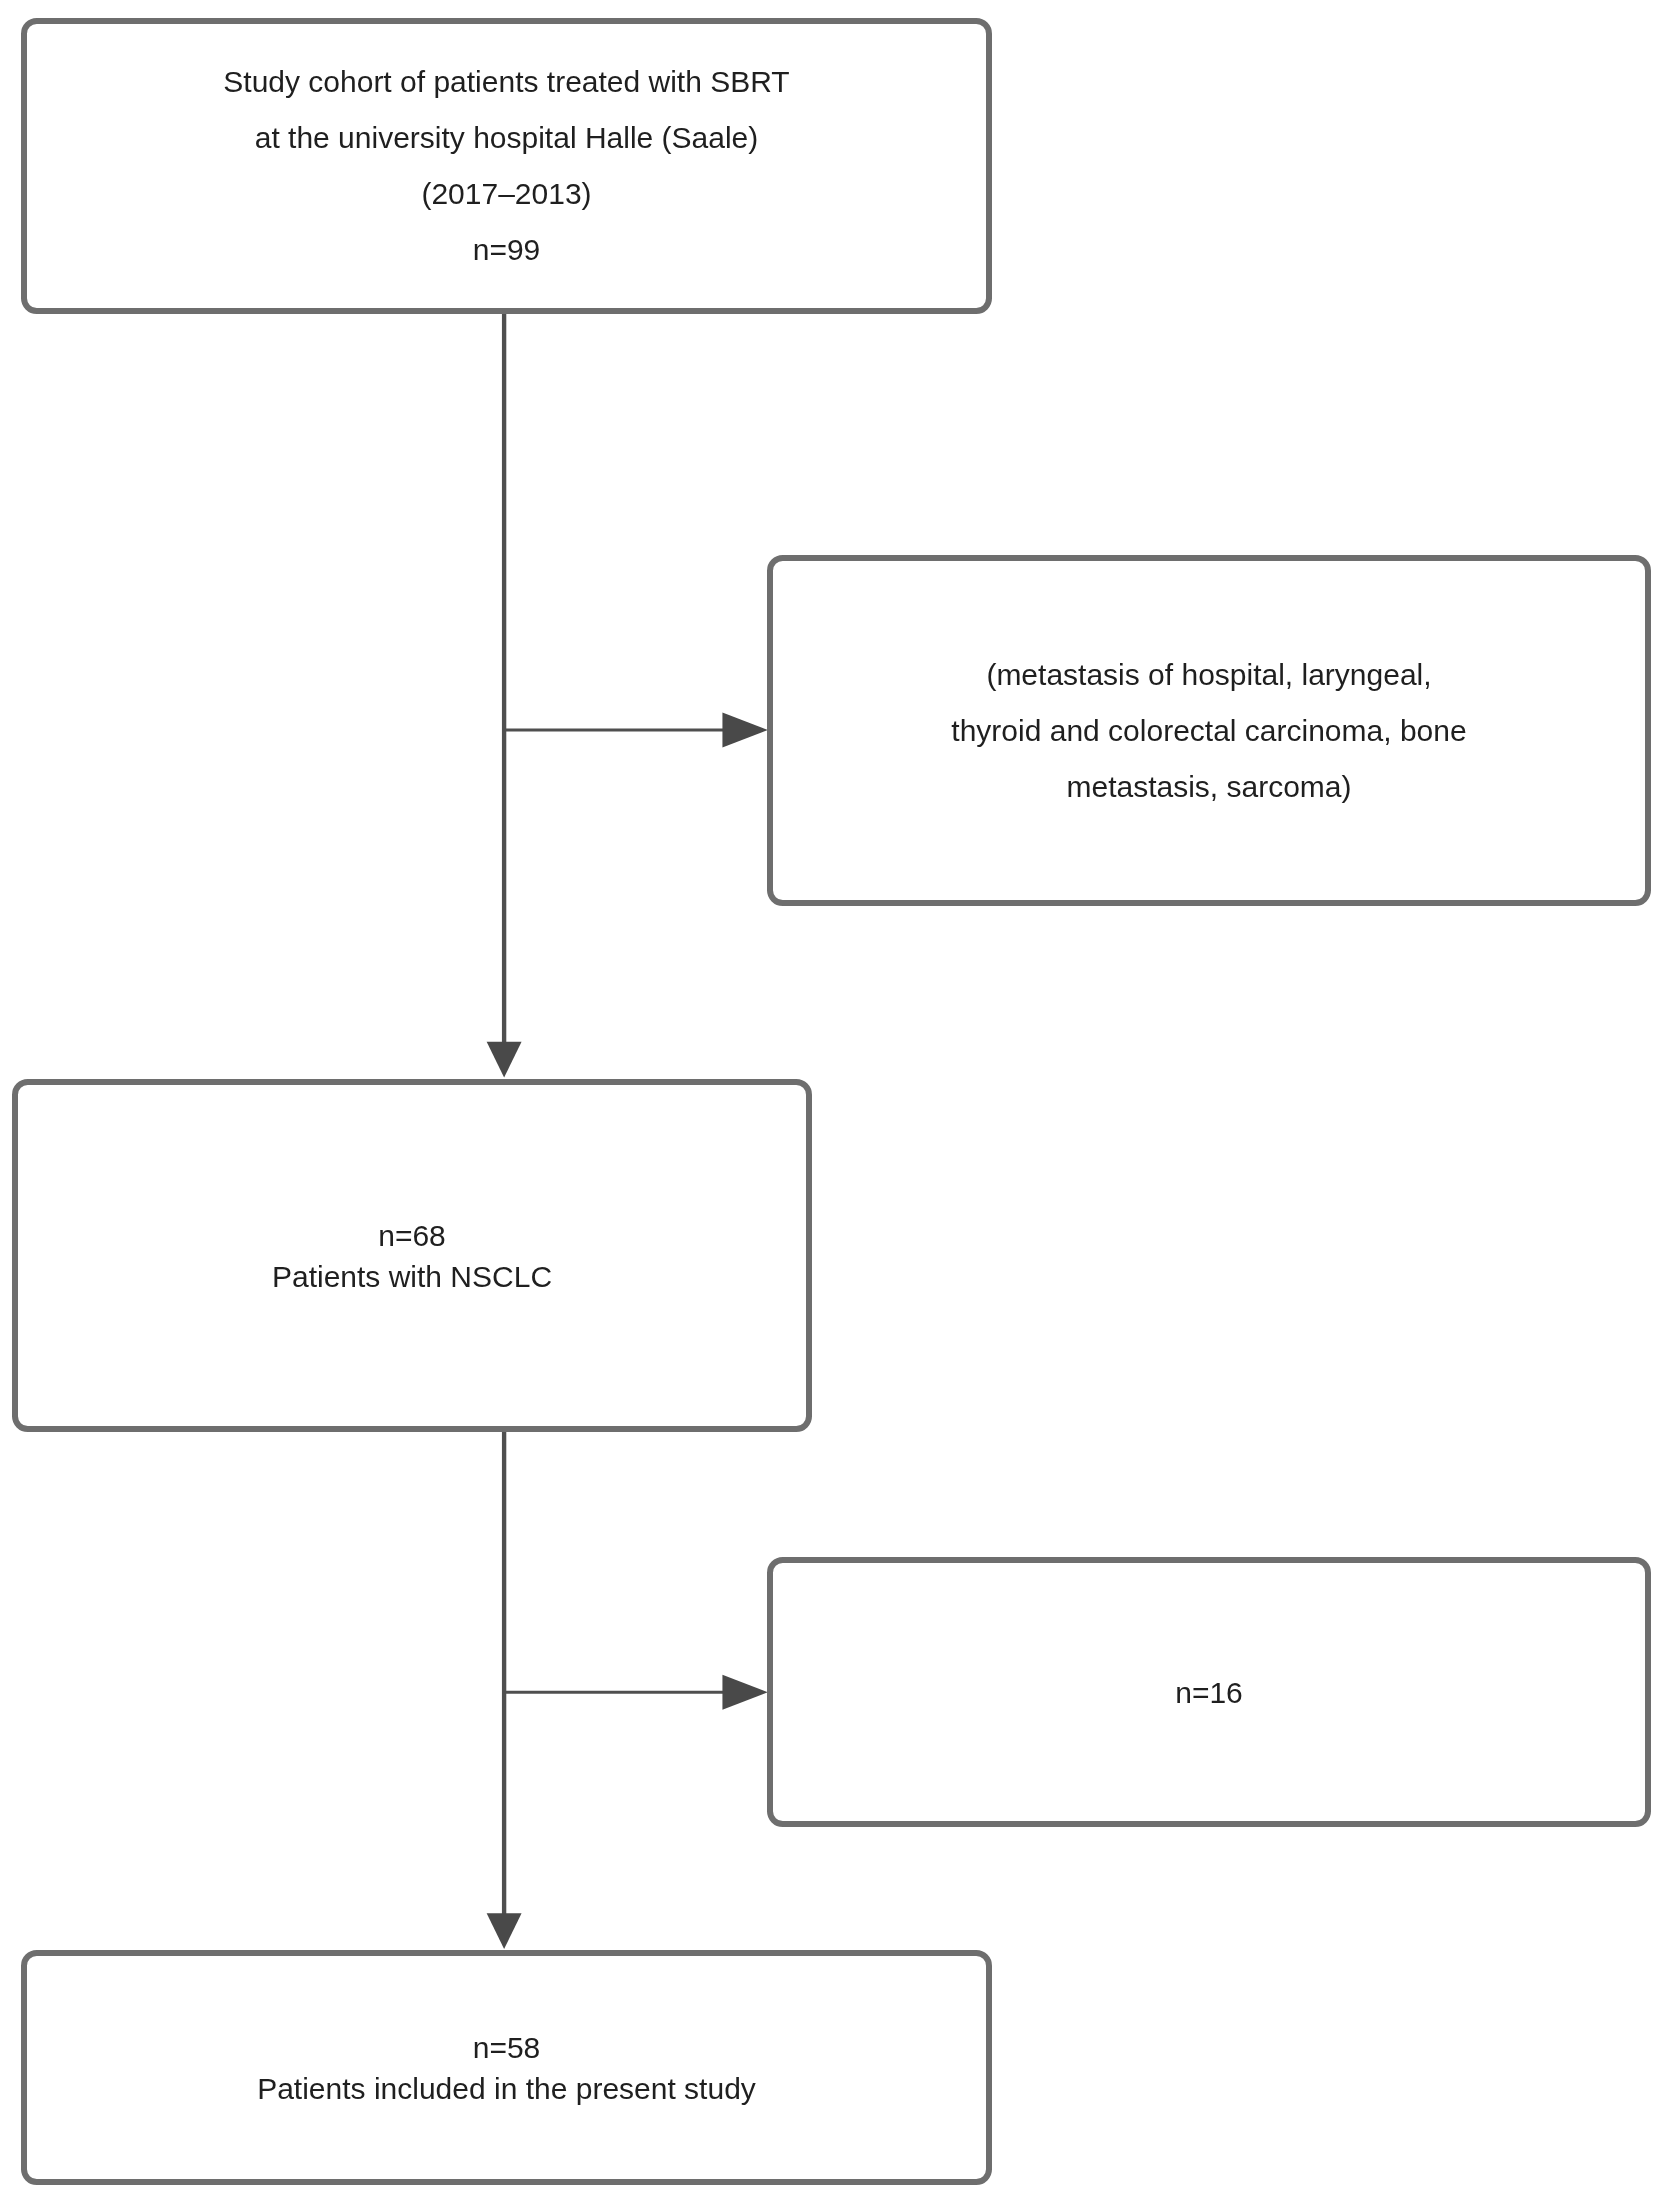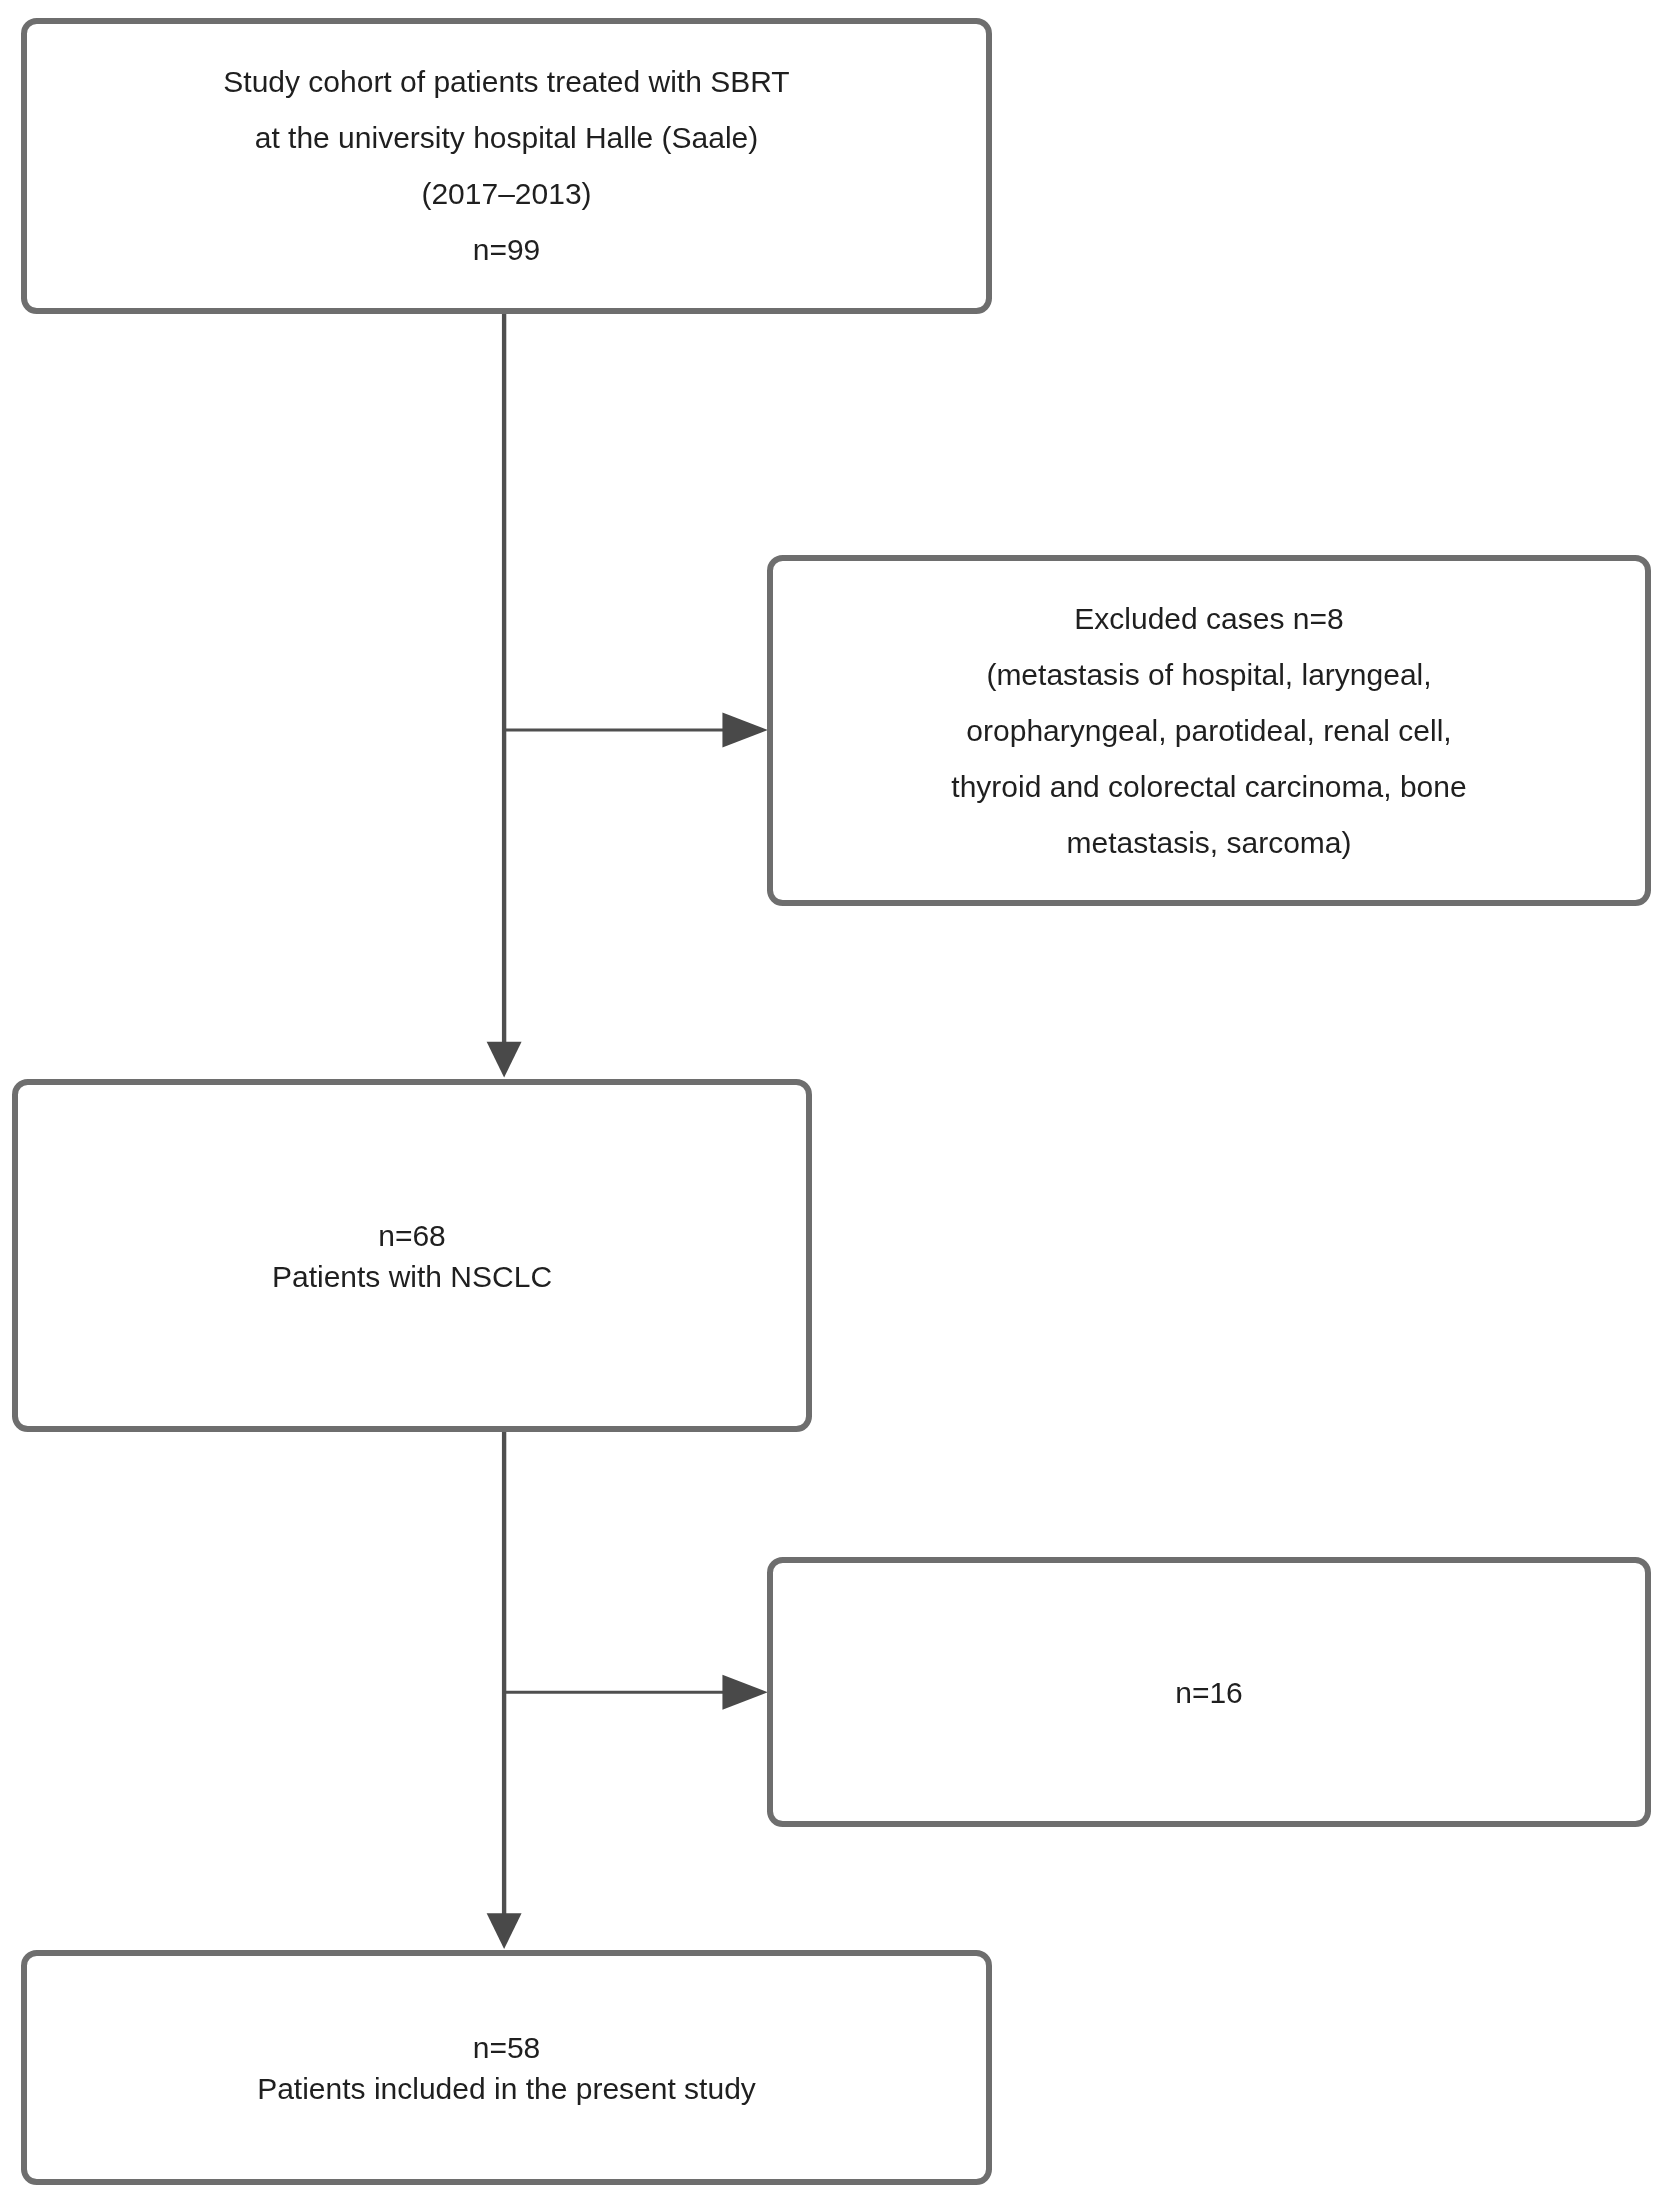--- a/index.html
+++ b/index.html
@@ -69,23 +69,21 @@
   </svg>
 
   <div class="node loose" id="box-study-cohort">
     <div class="line">Study cohort of patients treated with SBRT</div>
     <div class="line">at the university hospital Halle (Saale)</div>
     <div class="line">(2017–2013)</div>
     <div class="line">n=99</div>
   </div>
 
   <div class="node loose" id="box-excluded-1">
-    <div class="line">Excluded cases n=8</div>
     <div class="line">(metastasis of hospital, laryngeal,</div>
-    <div class="line">oropharyngeal, parotideal, renal cell,</div>
     <div class="line">thyroid and colorectal carcinoma, bone</div>
     <div class="line">metastasis, sarcoma)</div>
   </div>
 
   <div class="node tight" id="box-nsclc">
     <div class="line">n=68</div>
     <div class="line">Patients with NSCLC</div>
   </div>
 
   <div class="node tight" id="box-excluded-2">

